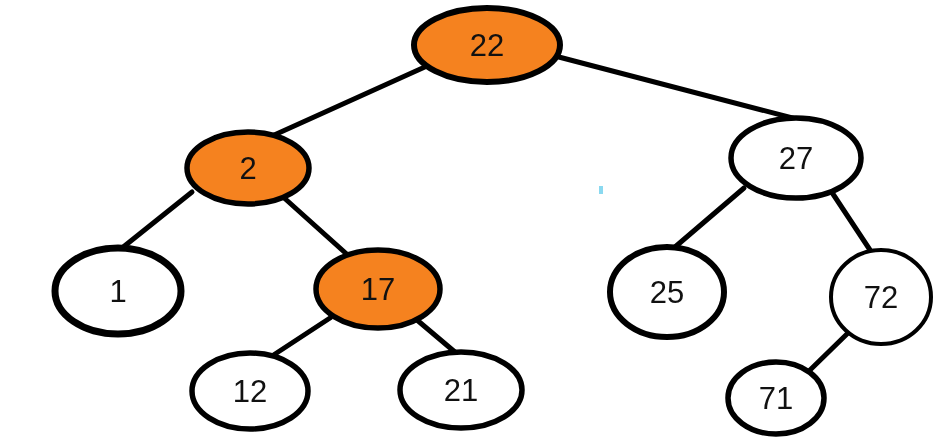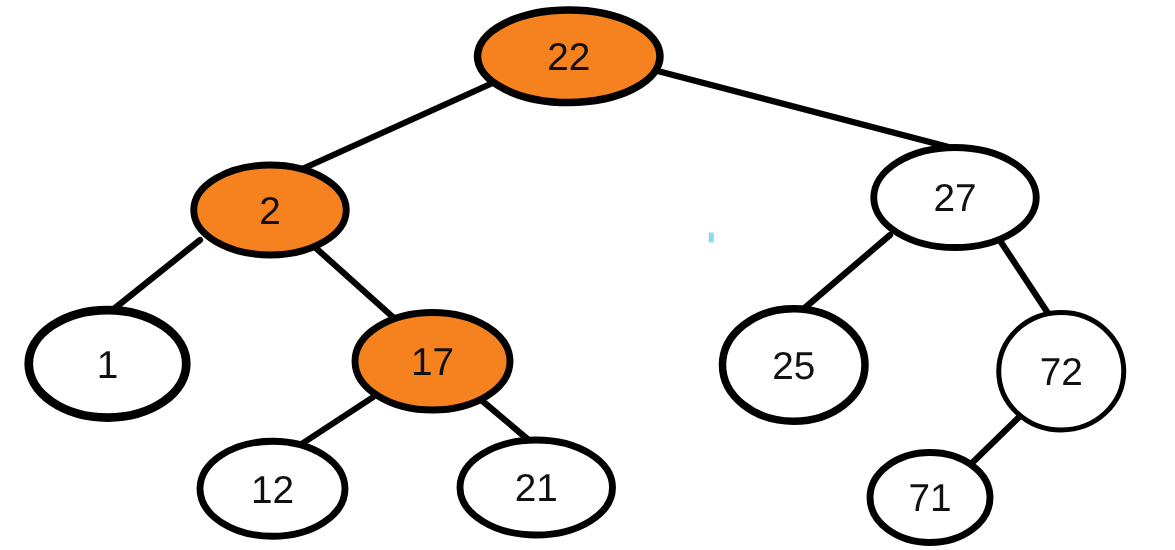--- a/index.html
+++ b/index.html
@@ -9,20 +9,21 @@
     width: 940px;
     height: 440px;
     overflow: hidden;
     font-family: "Liberation Sans", sans-serif;
   }
   #diagram-stage {
     position: relative;
     width: 749px;
     height: 440px;
     background: #ffffff;
+    margin-left: 32px;
   }
   svg text {
     font-family: "Liberation Sans", sans-serif;
     font-size: 31px;
     fill: #111111;
     text-anchor: middle;
   }
 </style>
 </head>
 <body>

